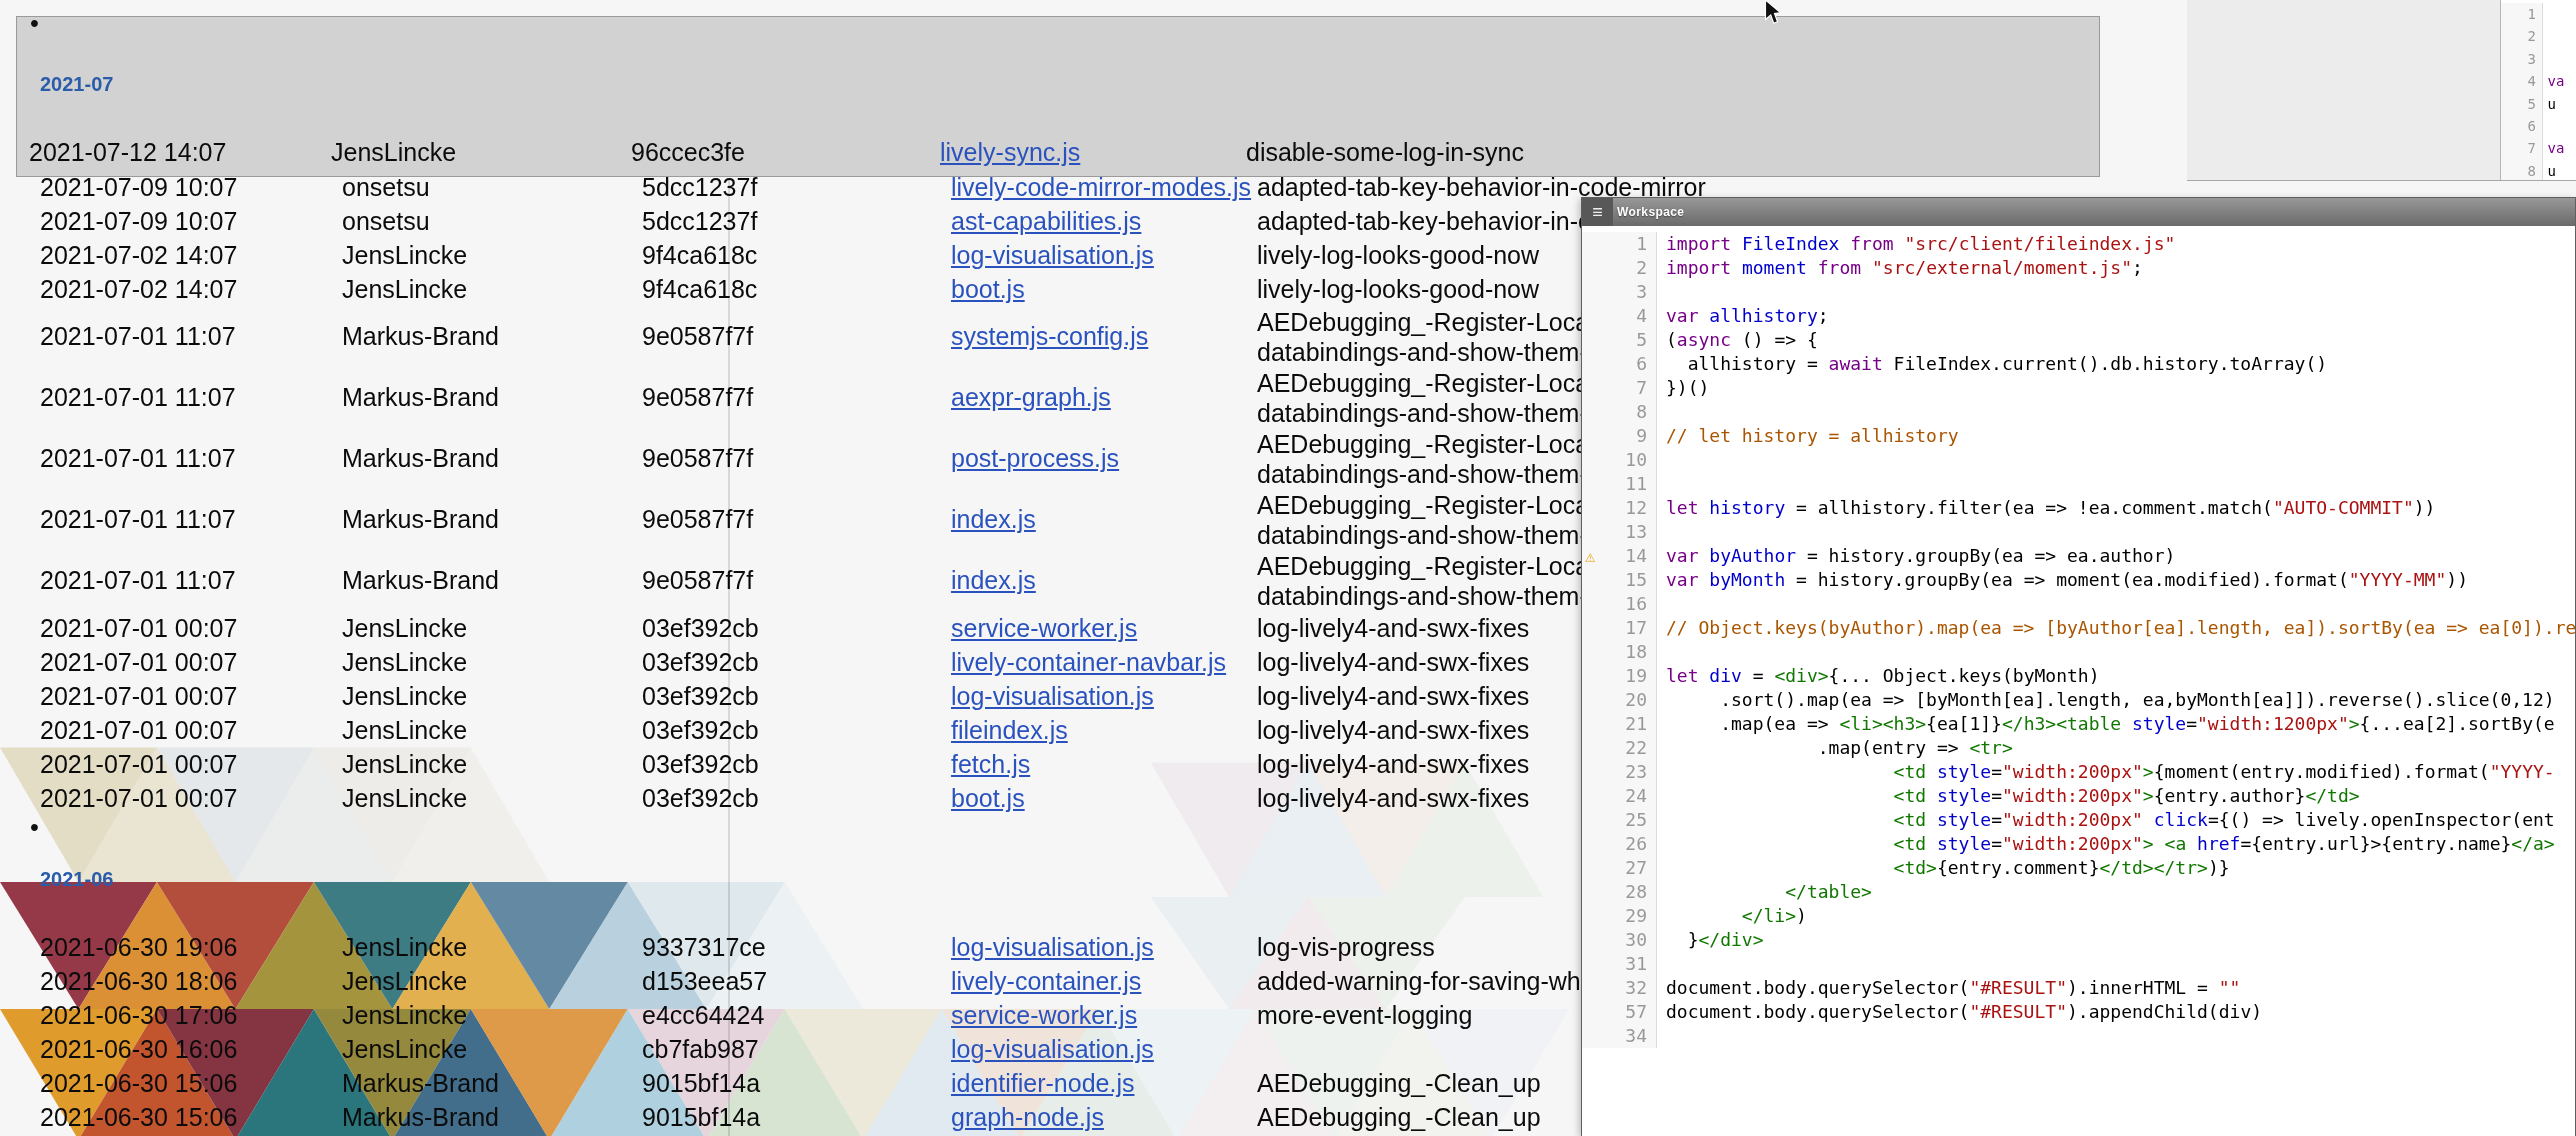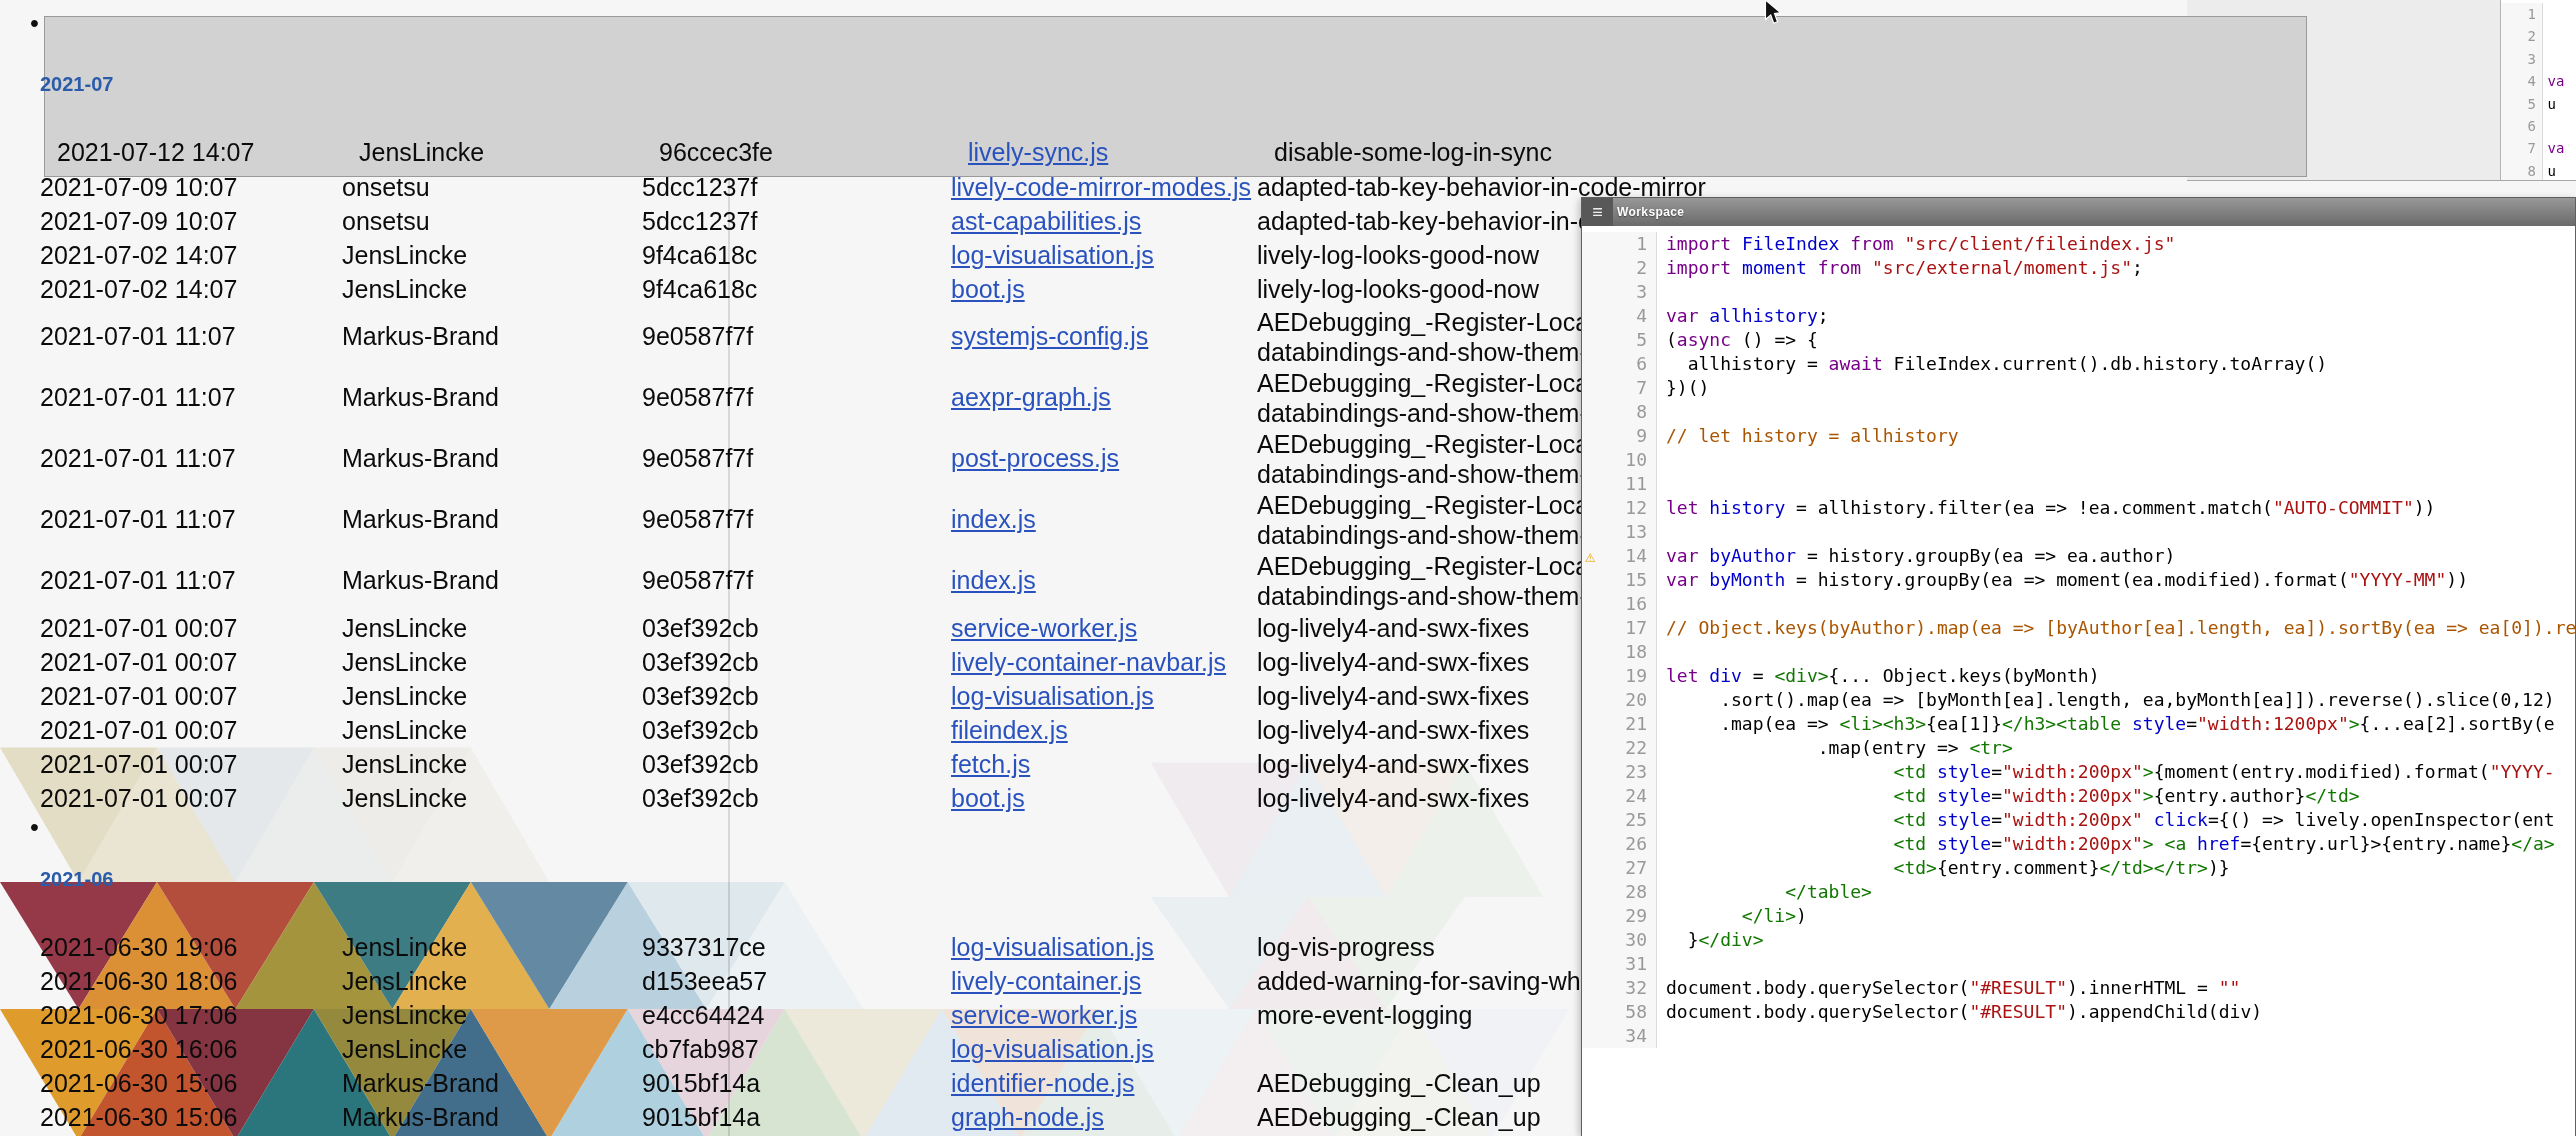--- a/index.html
+++ b/index.html
@@ -6,21 +6,21 @@
   html,body{width:2576px;height:1137px;overflow:hidden;background:#f6f6f6;
     font-family:"Liberation Sans",sans-serif;color:#000;position:relative}
 
   
   #wallpaper-svg{position:absolute;left:0;top:0;width:2576px;height:1137px;z-index:0;pointer-events:none}
 
   
   .vline{position:absolute;left:728px;top:178px;width:1.5px;height:959px;background:rgba(0,0,0,.12);z-index:1}
 
   
-  .selection-box{position:absolute;left:44px;top:16.4px;width:2263px;height:161px;
+  .selection-box{position:absolute;left:16px;top:16.4px;width:2084px;height:161px;
     background:var(--selbg,#d2d2d2);border:0.7px solid #9a9a9a;z-index:2}
   .sel-row-slot{position:absolute;left:12px;top:118px;width:2018px}
 
   .bullet{position:absolute;font-size:25.4px;color:#111;z-index:3;line-height:1}
   .month-header{position:absolute;font-size:20px;font-weight:bold;color:var(--month,#2a5caa);z-index:3;line-height:1.1}
 
   
   .htable{position:absolute;left:40px;z-index:1}
   .hrow{display:grid;grid-template-columns:302px 300px 309px 306px 418px;align-items:center;
     font-size:25px;color:#0b0b0b}
@@ -334,21 +334,21 @@
       <div class="code-line"><div class="gutter-cell">23</div><div class="line-text"><span class="tok-pl">                     </span><span class="tok-tag">&lt;td </span><span class="tok-attr">style</span><span class="tok-pl">=</span><span class="tok-str">"width:200px"</span><span class="tok-tag">&gt;</span><span class="tok-pl">{moment(entry.modified).format(</span><span class="tok-str">"YYYY-</span></div></div>
       <div class="code-line"><div class="gutter-cell">24</div><div class="line-text"><span class="tok-pl">                     </span><span class="tok-tag">&lt;td </span><span class="tok-attr">style</span><span class="tok-pl">=</span><span class="tok-str">"width:200px"</span><span class="tok-tag">&gt;</span><span class="tok-pl">{entry.author}</span><span class="tok-tag">&lt;/td&gt;</span></div></div>
       <div class="code-line"><div class="gutter-cell">25</div><div class="line-text"><span class="tok-pl">                     </span><span class="tok-tag">&lt;td </span><span class="tok-attr">style</span><span class="tok-pl">=</span><span class="tok-str">"width:200px"</span><span class="tok-pl"> </span><span class="tok-attr">click</span><span class="tok-pl">={() =&gt; lively.openInspector(ent</span></div></div>
       <div class="code-line"><div class="gutter-cell">26</div><div class="line-text"><span class="tok-pl">                     </span><span class="tok-tag">&lt;td </span><span class="tok-attr">style</span><span class="tok-pl">=</span><span class="tok-str">"width:200px"</span><span class="tok-tag">&gt;</span><span class="tok-pl"> </span><span class="tok-tag">&lt;a </span><span class="tok-attr">href</span><span class="tok-pl">={entry.url}&gt;{entry.name}</span><span class="tok-tag">&lt;/a&gt;</span></div></div>
       <div class="code-line"><div class="gutter-cell">27</div><div class="line-text"><span class="tok-pl">                     </span><span class="tok-tag">&lt;td&gt;</span><span class="tok-pl">{entry.comment}</span><span class="tok-tag">&lt;/td&gt;&lt;/tr&gt;</span><span class="tok-pl">)}</span></div></div>
       <div class="code-line"><div class="gutter-cell">28</div><div class="line-text"><span class="tok-pl">           </span><span class="tok-tag">&lt;/table&gt;</span></div></div>
       <div class="code-line"><div class="gutter-cell">29</div><div class="line-text"><span class="tok-pl">       </span><span class="tok-tag">&lt;/li&gt;</span><span class="tok-pl">)</span></div></div>
       <div class="code-line"><div class="gutter-cell">30</div><div class="line-text"><span class="tok-pl">  }</span><span class="tok-tag">&lt;/div&gt;</span></div></div>
       <div class="code-line"><div class="gutter-cell">31</div><div class="line-text"></div></div>
       <div class="code-line"><div class="gutter-cell">32</div><div class="line-text"><span class="tok-pl">document.body.querySelector(</span><span class="tok-str">"#RESULT"</span><span class="tok-pl">).innerHTML = </span><span class="tok-str">""</span></div></div>
-      <div class="code-line"><div class="gutter-cell">58</div><div class="line-text"><span class="tok-pl">document.body.querySelector(</span><span class="tok-str">"#RESULT"</span><span class="tok-pl">).appendChild(div)</span></div></div>
+      <div class="code-line"><div class="gutter-cell">57</div><div class="line-text"><span class="tok-pl">document.body.querySelector(</span><span class="tok-str">"#RESULT"</span><span class="tok-pl">).appendChild(div)</span></div></div>
       <div class="code-line"><div class="gutter-cell">34</div><div class="line-text"></div></div>
     </div>
 </div>
 
 <svg class="cursor" viewBox="0 0 40 36">
   <polygon points="10,0 10,26 17,20 21,31 26,29 22,18 30,17" fill="#111" stroke="#fff" stroke-width="1.5"></polygon>
 </svg>
 
 
 </body></html>

